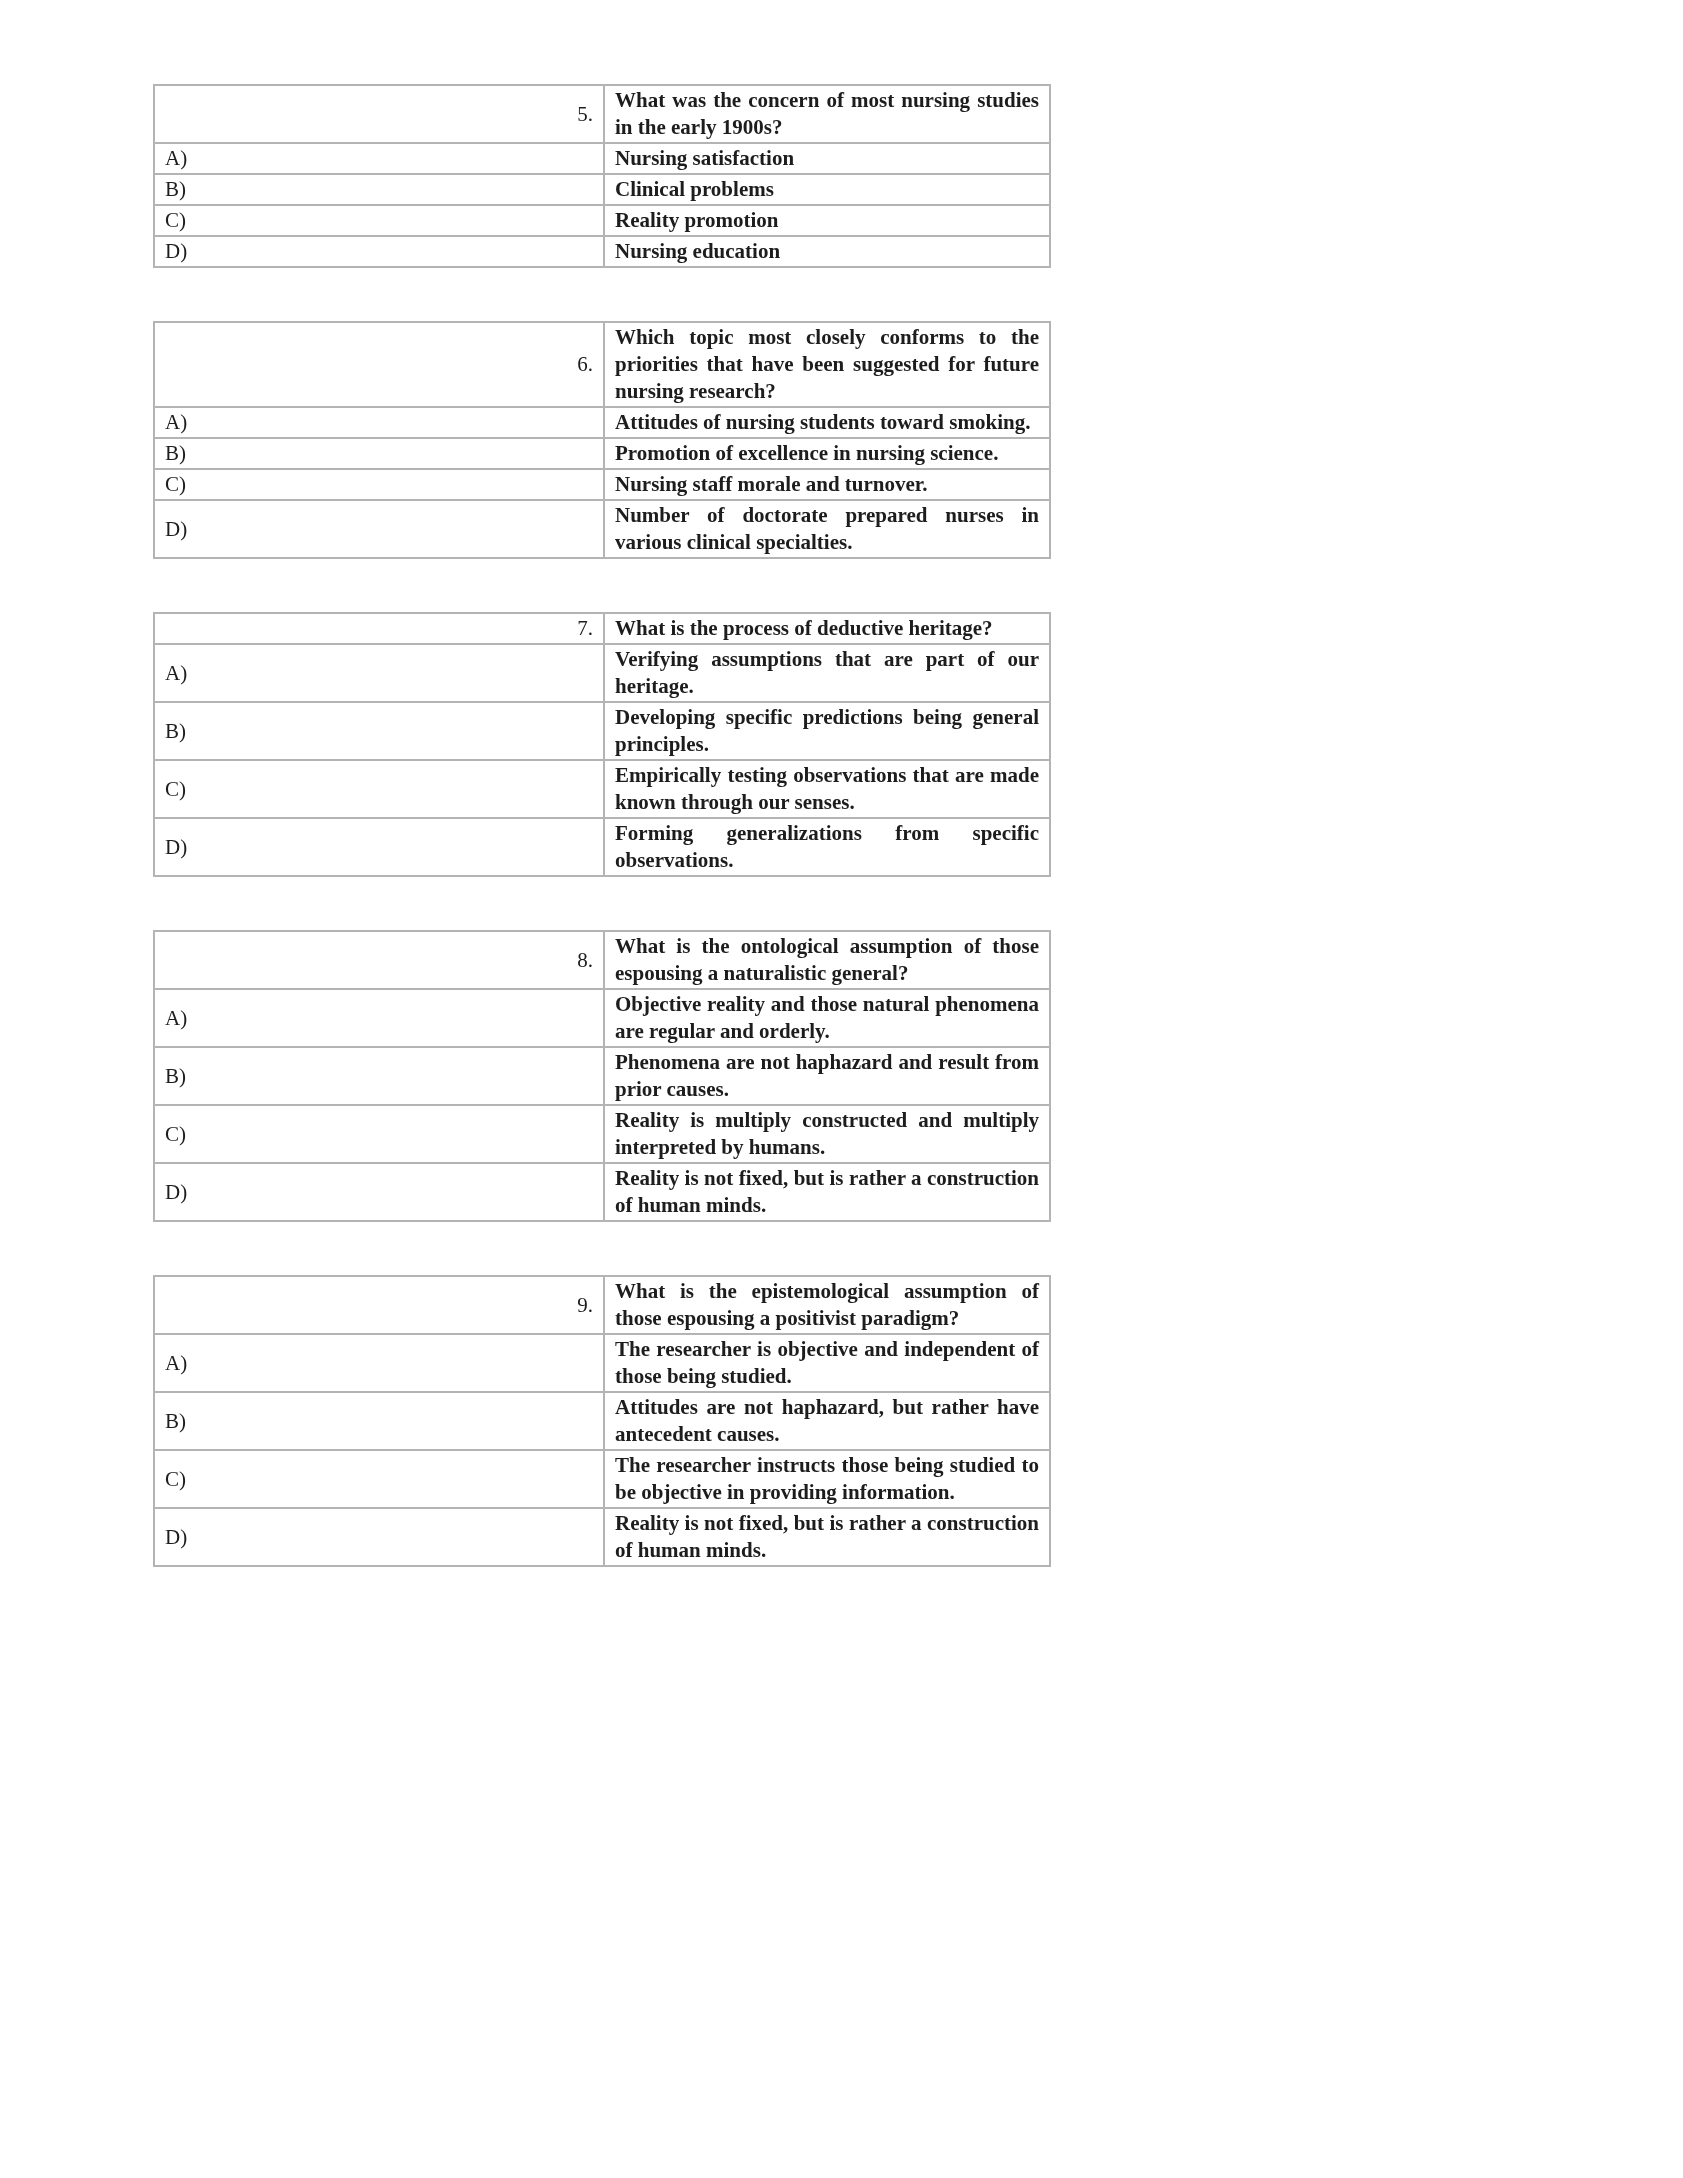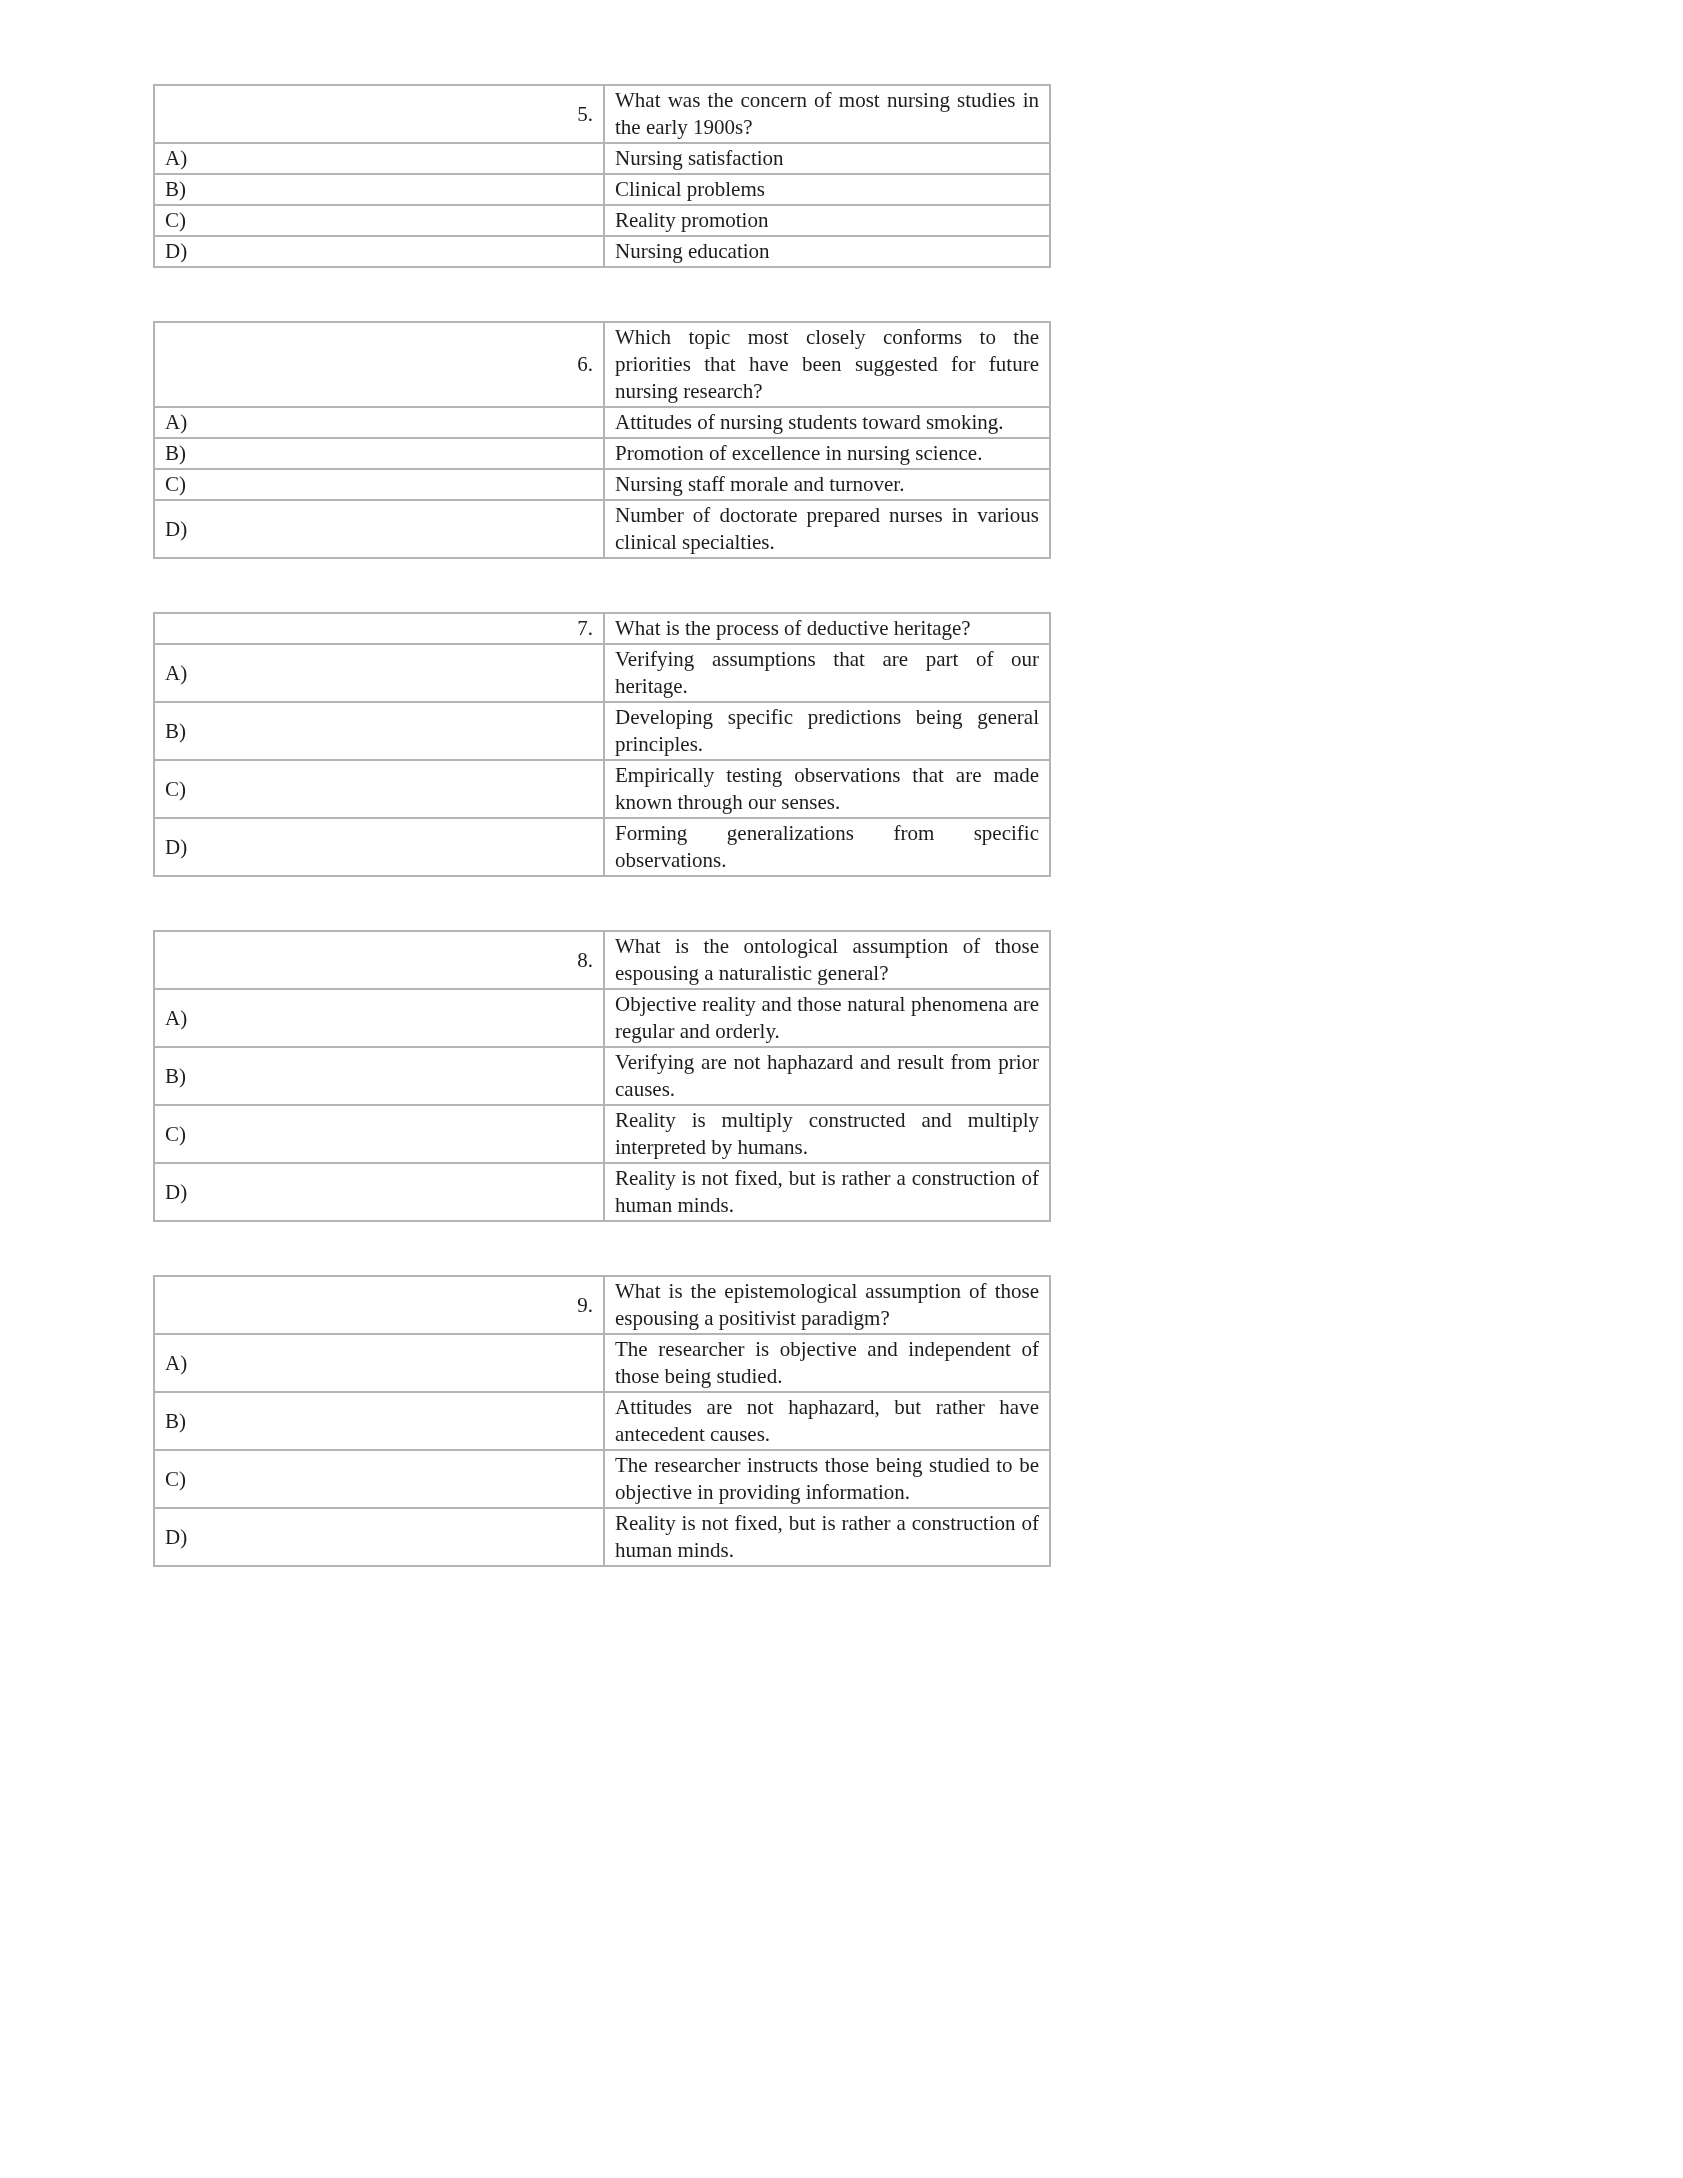--- a/index.html
+++ b/index.html
@@ -34,20 +34,21 @@
   col.c2 { width: 446px; }
   td.num {
     text-align: right;
     padding-right: 13px;
   }
   td.letter {
     text-align: left;
   }
   td.qt, td.opt {
     text-align: justify;
+    font-weight: bold;
   }
 </style>
 </head>
 <body>
 
 <div class="sheet">
 
   <table class="q">
     <colgroup>
         <col class="c1">
@@ -144,21 +145,21 @@
         <tr>
       <td class="num">8.</td>
       <td class="qt">What is the ontological assumption of those espousing a naturalistic general?</td>
     </tr>
     <tr>
       <td class="letter">A)</td>
       <td class="opt">Objective reality and those natural phenomena are regular and orderly.</td>
     </tr>
     <tr>
       <td class="letter">B)</td>
-      <td class="opt">Verifying are not haphazard and result from prior causes.</td>
+      <td class="opt">Phenomena are not haphazard and result from prior causes.</td>
     </tr>
     <tr>
       <td class="letter">C)</td>
       <td class="opt">Reality is multiply constructed and multiply interpreted by humans.</td>
     </tr>
     <tr>
       <td class="letter">D)</td>
       <td class="opt">Reality is not fixed, but is rather a construction of human minds.</td>
     </tr>
   </tbody>

